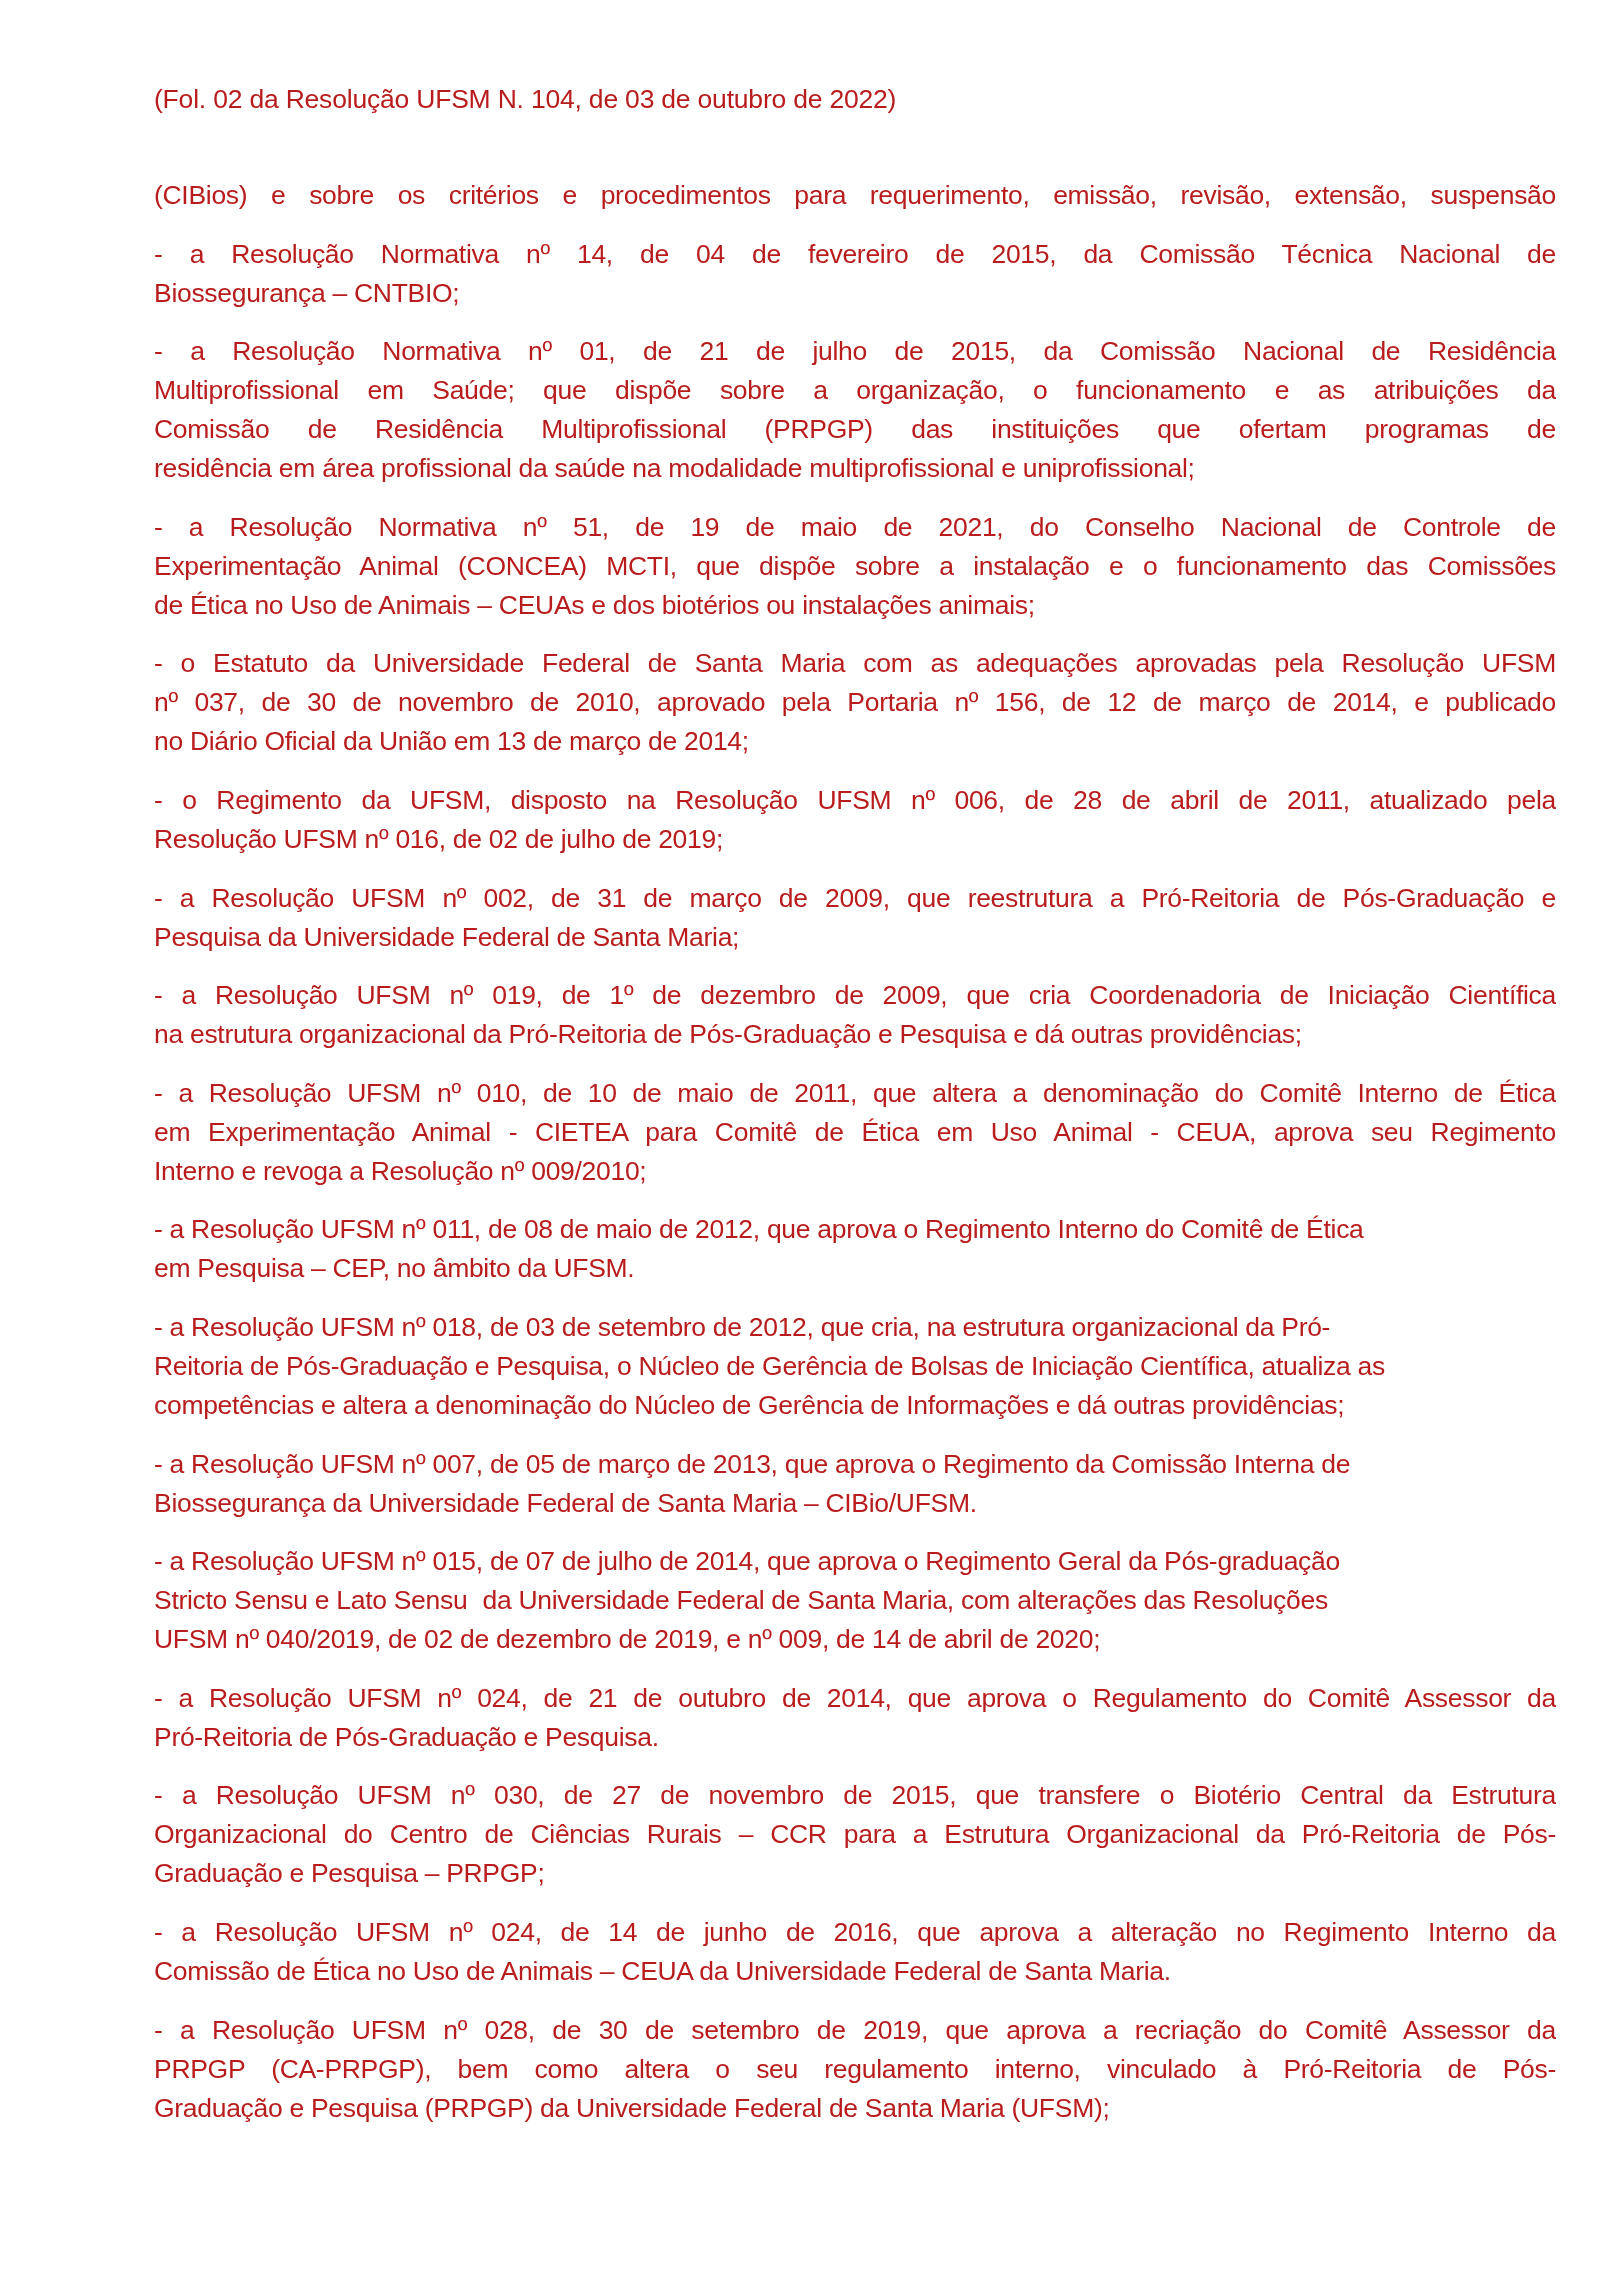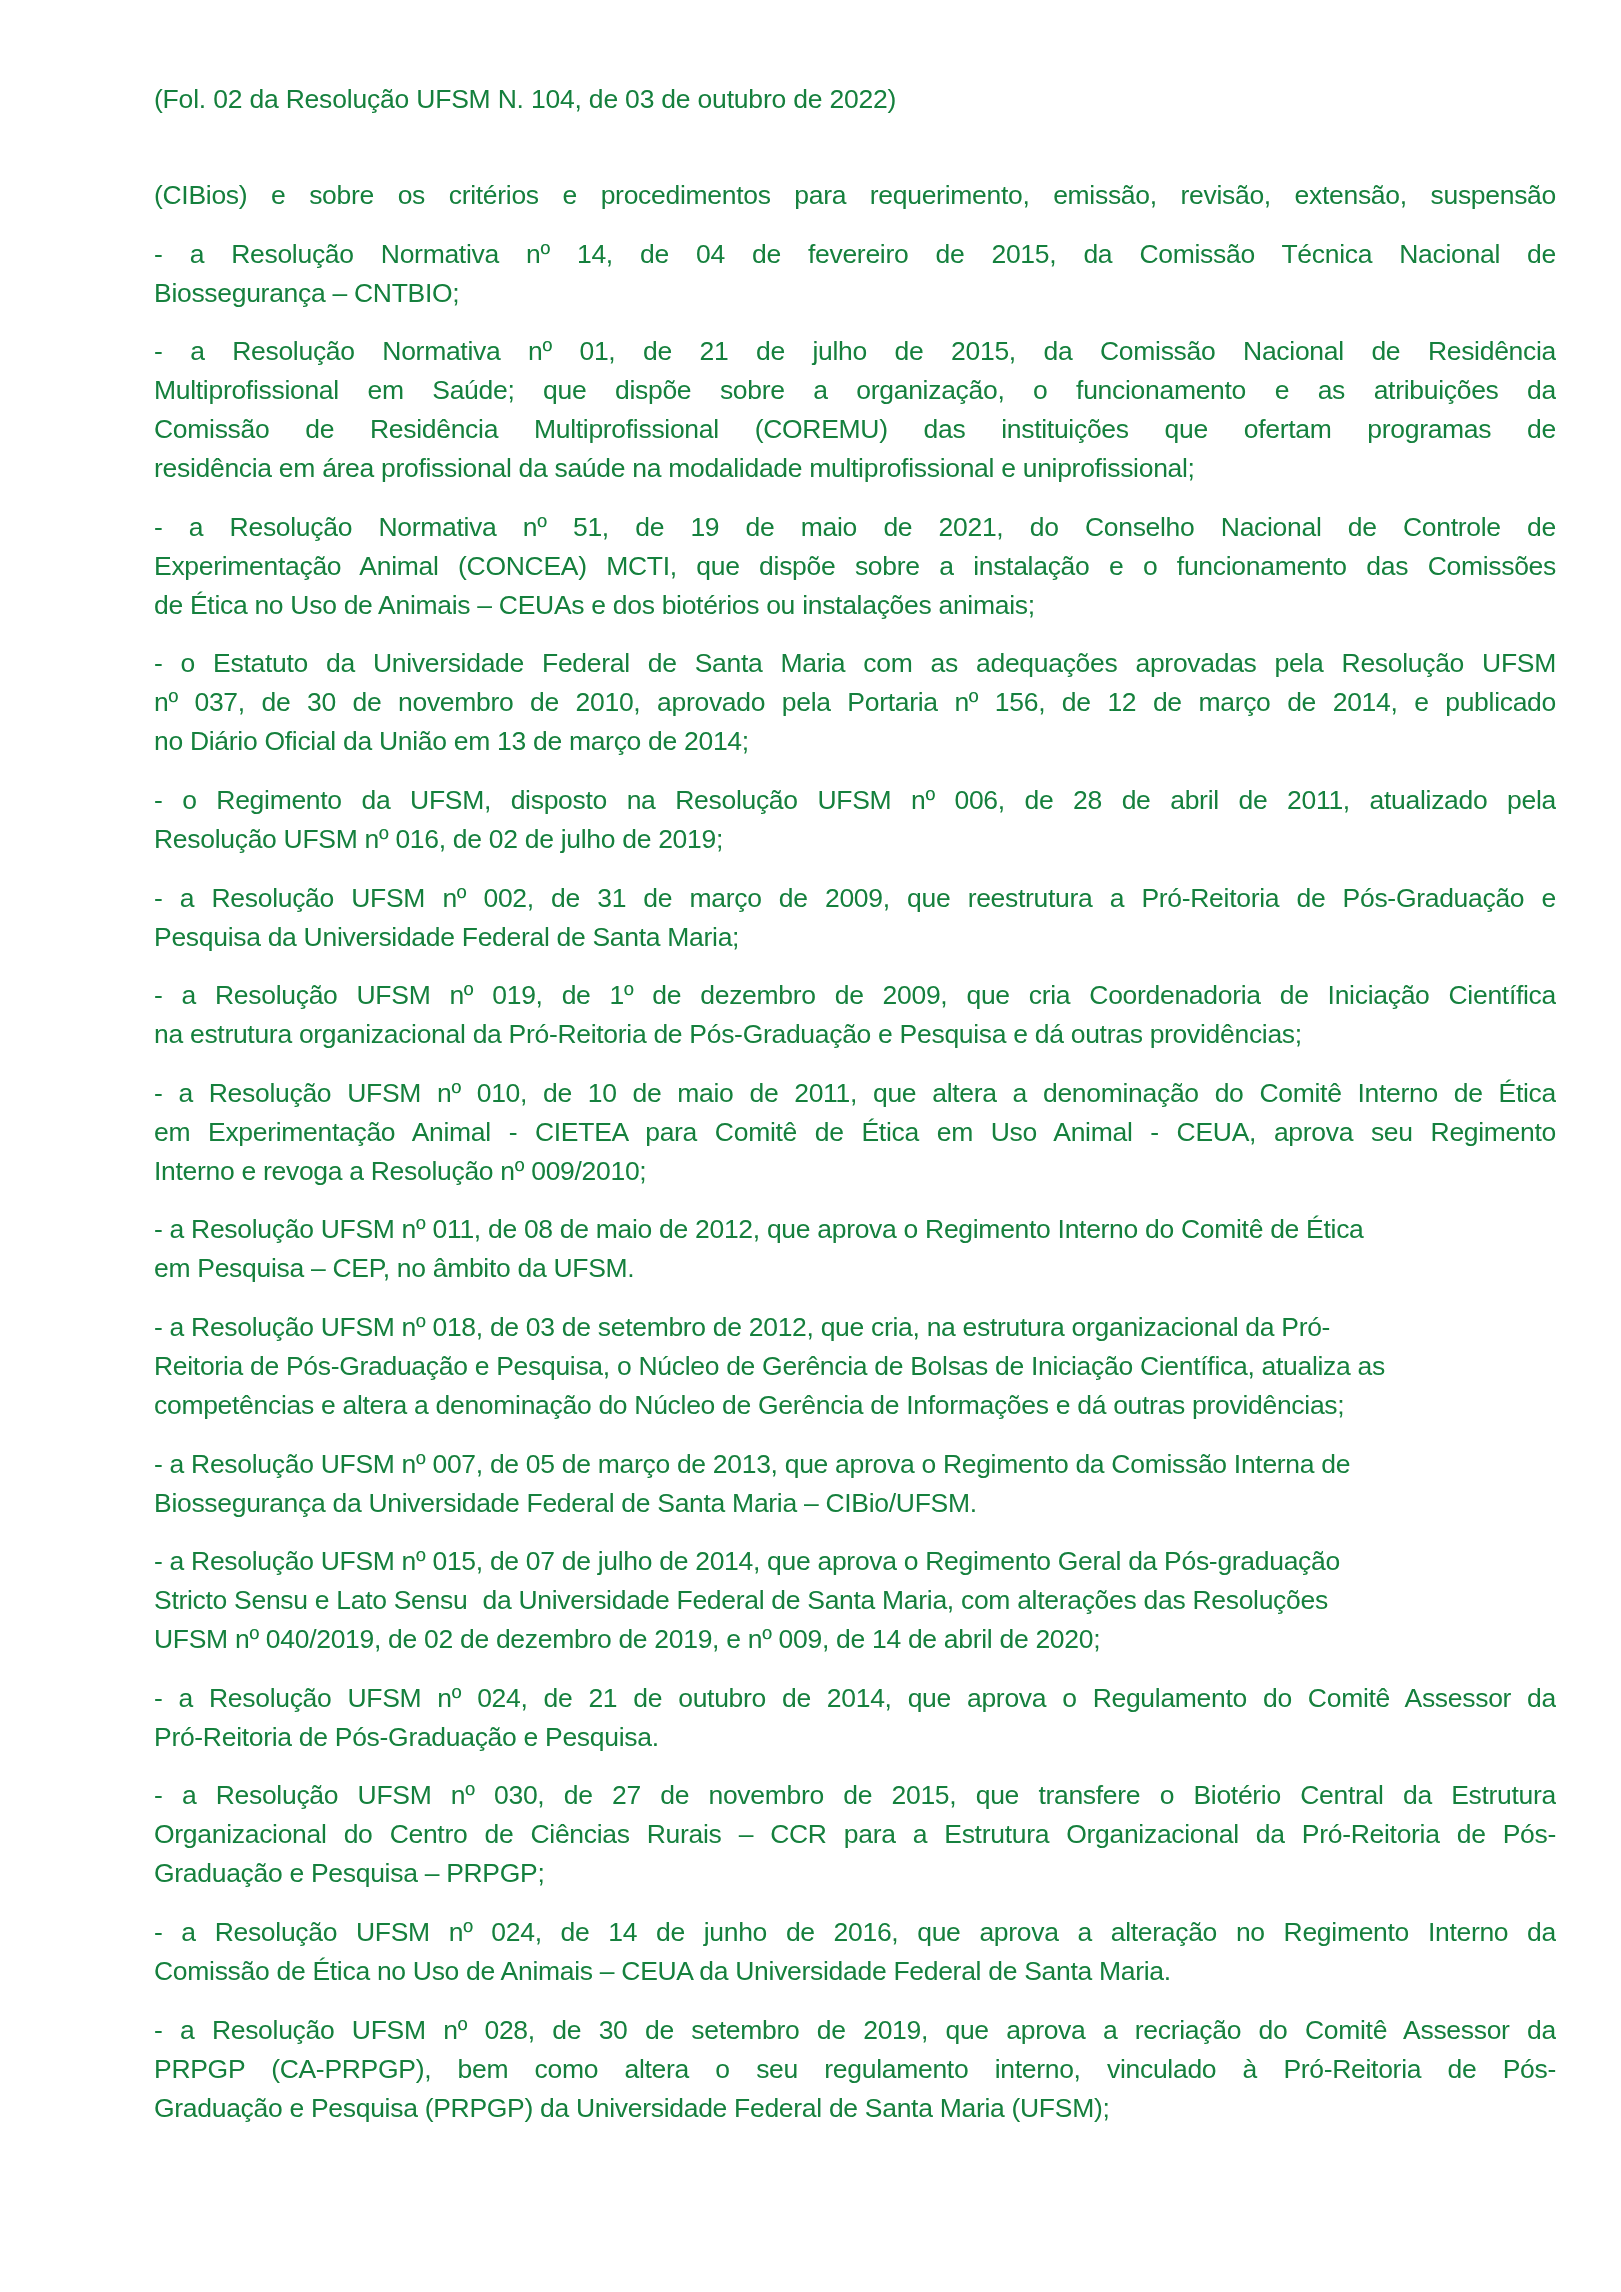--- a/index.html
+++ b/index.html
@@ -1,19 +1,19 @@
 <!DOCTYPE html>
 <html><head>
 <meta charset="utf-8">
 <style>
   html, body { margin: 0; padding: 0; background: #ffffff; }
   body { width: 1621px; height: 2293px; position: relative; overflow: hidden; }
   .page {
     position: absolute; left: 0; top: 0; width: 1621px; height: 2293px;
-    background: #ffffff; color: #15803d;
+    background: #ffffff; color: #b91c1c;
     font-family: "Liberation Sans", sans-serif;
   }
   .header {
     position: absolute; left: 154px; top: 82px;
     font-size: 26.5px; line-height: 35px; white-space: nowrap;
     letter-spacing: -0.2px;
   }
   .body {
     position: absolute; left: 154px; top: 176px; width: 1402px;
   }
@@ -36,21 +36,21 @@
       <div class="para">
         <div class="line j">(CIBios) e sobre os critérios e procedimentos para requerimento, emissão, revisão, extensão, suspensão</div>
       </div>
       <div class="para">
         <div class="line j">- a Resolução Normativa nº 14, de 04 de fevereiro de 2015, da Comissão Técnica Nacional de</div>
         <div class="line l">Biossegurança – CNTBIO;</div>
       </div>
       <div class="para">
         <div class="line j">- a Resolução Normativa nº 01, de 21 de julho de 2015, da Comissão Nacional de Residência</div>
         <div class="line j">Multiprofissional em Saúde; que dispõe sobre a organização, o funcionamento e as atribuições da</div>
-        <div class="line j">Comissão de Residência Multiprofissional (COREMU) das instituições que ofertam programas de</div>
+        <div class="line j">Comissão de Residência Multiprofissional (PRPGP) das instituições que ofertam programas de</div>
         <div class="line l">residência em área profissional da saúde na modalidade multiprofissional e uniprofissional;</div>
       </div>
       <div class="para">
         <div class="line j">- a Resolução Normativa nº 51, de 19 de maio de 2021, do Conselho Nacional de Controle de</div>
         <div class="line j">Experimentação Animal (CONCEA) MCTI, que dispõe sobre a instalação e o funcionamento das Comissões</div>
         <div class="line l">de Ética no Uso de Animais – CEUAs e dos biotérios ou instalações animais;</div>
       </div>
       <div class="para">
         <div class="line j">- o Estatuto da Universidade Federal de Santa Maria com as adequações aprovadas pela Resolução UFSM</div>
         <div class="line j">nº 037, de 30 de novembro de 2010, aprovado pela Portaria nº 156, de 12 de março de 2014, e publicado</div>

